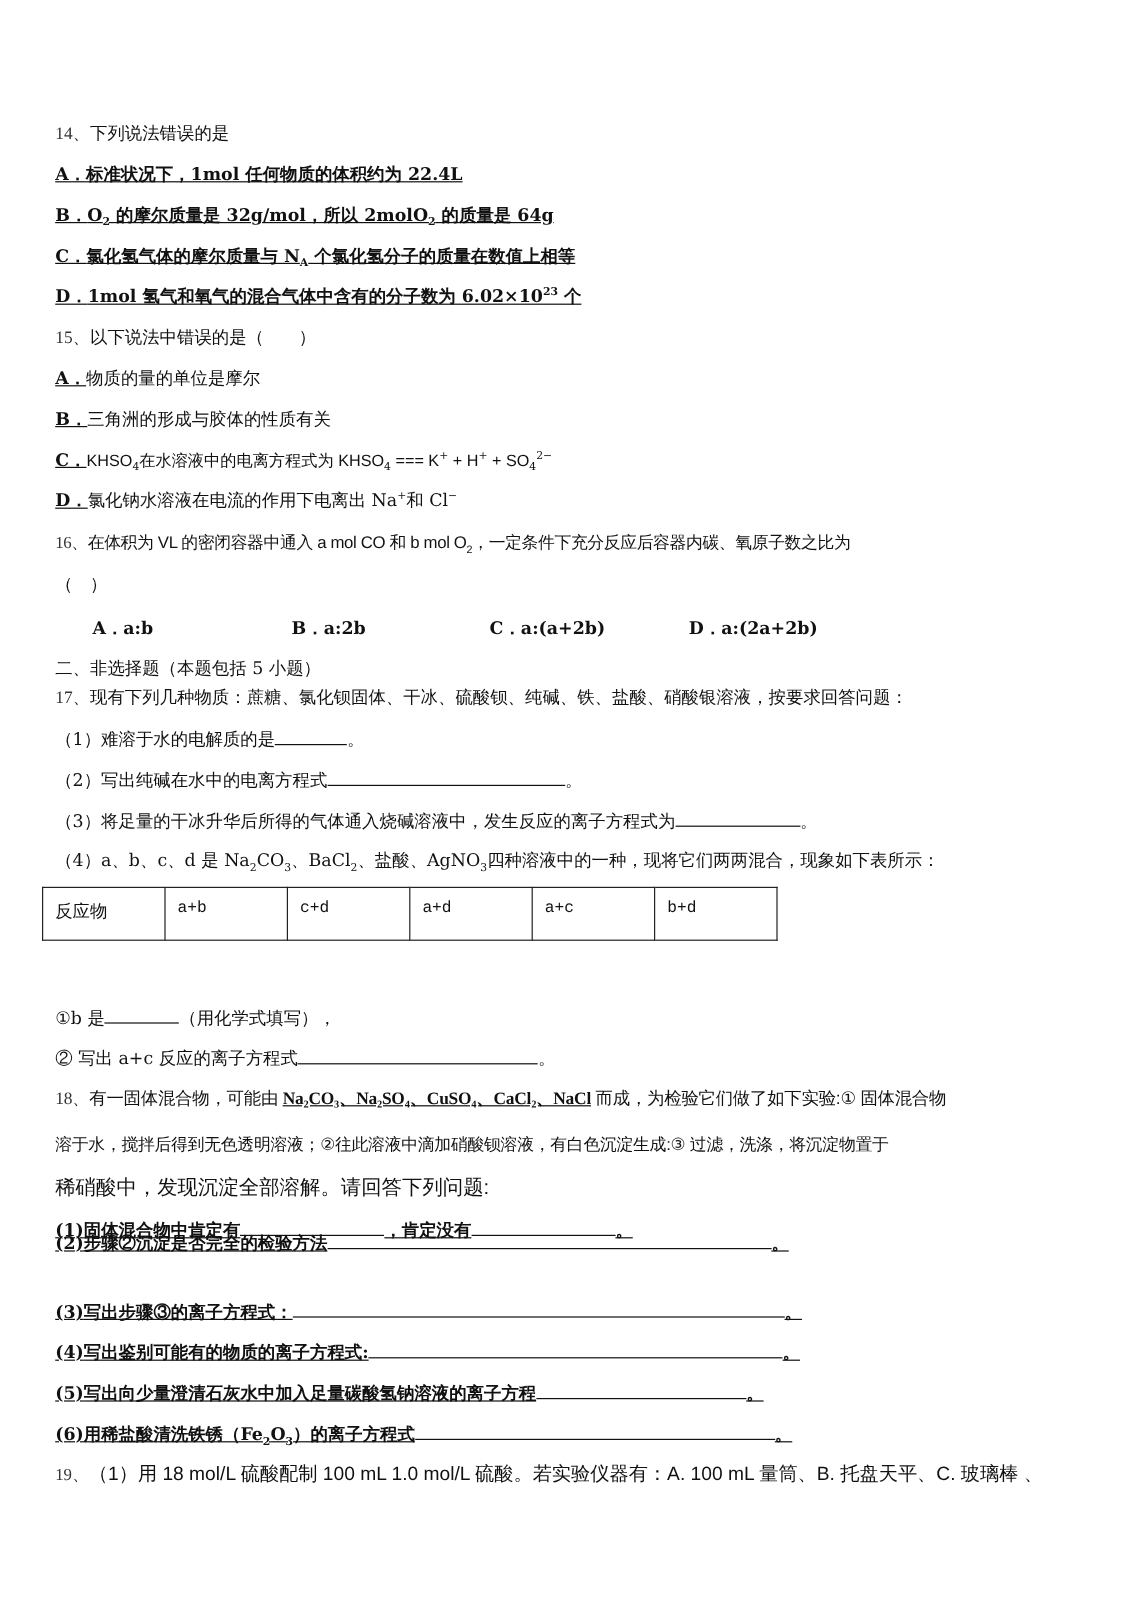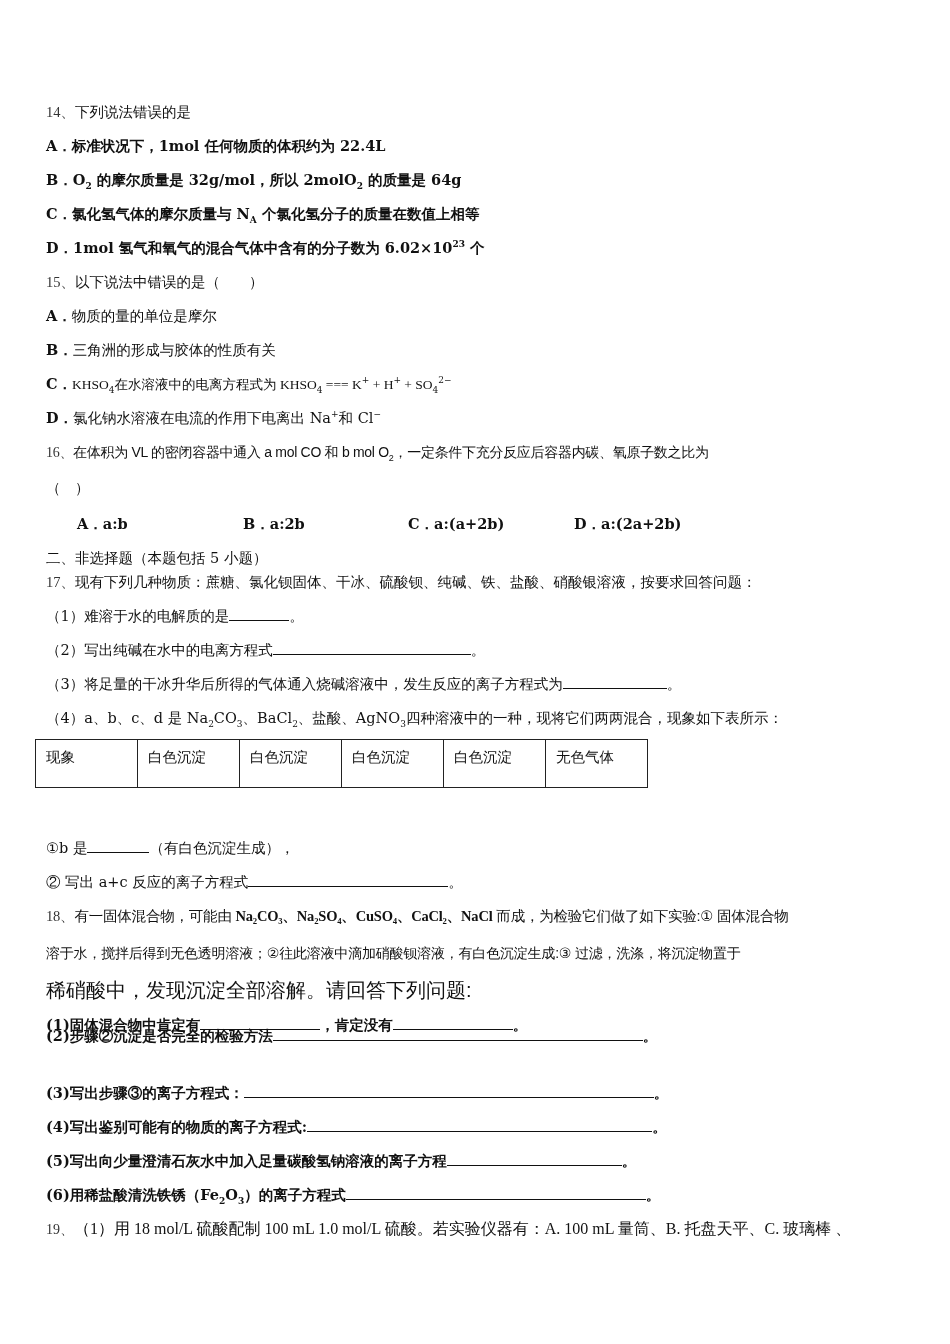--- a/index.html
+++ b/index.html
@@ -1,20 +1,20 @@
 <!DOCTYPE html>
 <html><head>
 <meta charset="utf-8">
 <style>
   html, body { margin:0; padding:0; background:#ffffff; }
   body { width:950px; height:1344px; position:relative; overflow:hidden;
          font-family:"DejaVu Serif", "Liberation Serif", serif; color:#111; }
   .line { position:absolute; left:46px; white-space:nowrap; font-size:14.5px; line-height:20px; }
-  .b { font-weight:bold; }
-  .mono { font-family:Liberation Serif, serif; font-size:13.5px; }
+  .b { font-weight:bold;text-decoration:underline; }
+  .mono { font-family:Liberation Sans, sans-serif; font-size:13.5px; }
   .num { font-family:"Liberation Serif","DejaVu Serif",serif; color:#333; font-weight:normal; }
   .blank { display:inline-block; border-bottom:1px solid #111; height:14px; vertical-align:baseline; }
   sub, sup { font-size:9px; line-height:0; }
   .opt { display:inline-block;margin-left:31px; }
   table.rx { position:absolute; left:35px; top:739px; border-collapse:collapse; }
   table.rx td { border:1.5px solid #222; width:102px; height:44px; padding:0 0 0 10px; box-sizing:border-box;
                 font-size:14.5px; vertical-align:top; padding-top:10px; }
   table.rx td.mono { font-family:"Liberation Mono","DejaVu Sans Mono",monospace; font-size:13.5px; }
   table.rx tr.r2 td { height:48px; padding-top:8px; }
 </style>
@@ -77,43 +77,43 @@
 </div>
 <div class="line" style="top:674px">
   <span>（3）</span><span>将足量的干冰升华后所得的气体通入烧碱溶液中，发生反应的离子方程式为</span><span class="blank" style="width:104px"></span><span>。</span>
 </div>
 <div class="line" style="top:708px">
   <span>（4）</span><span>a、b、c、d 是 Na</span><sub>2</sub><span>CO</span><sub>3</sub><span>、BaCl</span><sub>2</sub><span>、盐酸、AgNO</span><sub>3</sub><span>四种溶液中的一种，现将它们两两混合，现象如下表所示：</span>
 </div>
 
 <table class="rx">
   <tbody>
-  <tr class="r2">
-    <td>现象</td>
-    <td>白色沉淀</td>
-    <td>白色沉淀</td>
-    <td>白色沉淀</td>
-    <td>白色沉淀</td>
-    <td>无色气体</td>
+      <tr class="r1">
+    <td>反应物</td>
+    <td class="mono">a+b</td>
+    <td class="mono">c+d</td>
+    <td class="mono">a+d</td>
+    <td class="mono">a+c</td>
+    <td class="mono">b+d</td>
   </tr>
 </tbody>
   </table>
 
 <div class="line" style="top:838px">
-  <span>①b 是</span><span class="blank" style="width:62px"></span><span>（有白色沉淀生成），</span>
+  <span>①b 是</span><span class="blank" style="width:62px"></span><span>（用化学式填写），</span>
 </div>
 <div class="line" style="top:872px">
   <span>② 写出 a+c 反应的离子方程式</span><span class="blank" style="width:200px"></span><span>。</span>
 </div>
 
 <div class="line" style="top:906px; font-family:'Liberation Sans','DejaVu Sans',sans-serif; font-size:14.5px; letter-spacing:-0.2px">
   <span class="num">18、</span><span>有一固体混合物，可能由 </span><span class="b" style="font-family:'Liberation Serif',serif">Na₂CO₃、Na₂SO₄、CuSO₄、CaCl₂、NaCl</span><span> 而成，为检验它们做了如下实验:① 固体混合物</span>
 </div>
 <div class="line" style="top:943px; font-family:'Liberation Sans','DejaVu Sans',sans-serif; font-size:14px; letter-spacing:-0.2px">溶于水，搅拌后得到无色透明溶液；②往此溶液中滴加硝酸钡溶液，有白色沉淀生成:③ 过滤，洗涤，将沉淀物置于</div>
-<div class="line" style="top:980px; font-family:'Liberation Sans','DejaVu Sans',sans-serif; font-size:20px">稀硝酸中，发现沉淀全部溶解。请回答下列问题:</div>
+<div class="line" style="top:980px; font-family:'Liberation Sans','DejaVu Sans',sans-serif; font-size:17px">稀硝酸中，发现沉淀全部溶解。请回答下列问题:</div>
 
 <div class="line b" style="top:1015px">
   <span>(1)</span><span>固体混合物中肯定有</span><span class="blank" style="width:120px"></span><span>，肯定没有</span><span class="blank" style="width:120px"></span><span>。</span>
 </div>
 <div class="line b" style="top:1026px">
   <span>(2)</span><span>步骤②沉淀是否完全的检验方法</span><span class="blank" style="width:370px"></span><span>。</span>
 </div>
 <div class="line b" style="top:1083px">
   <span>(3)</span><span>写出步骤③的离子方程式：</span><span class="blank" style="width:410px"></span><span>。</span>
 </div>

